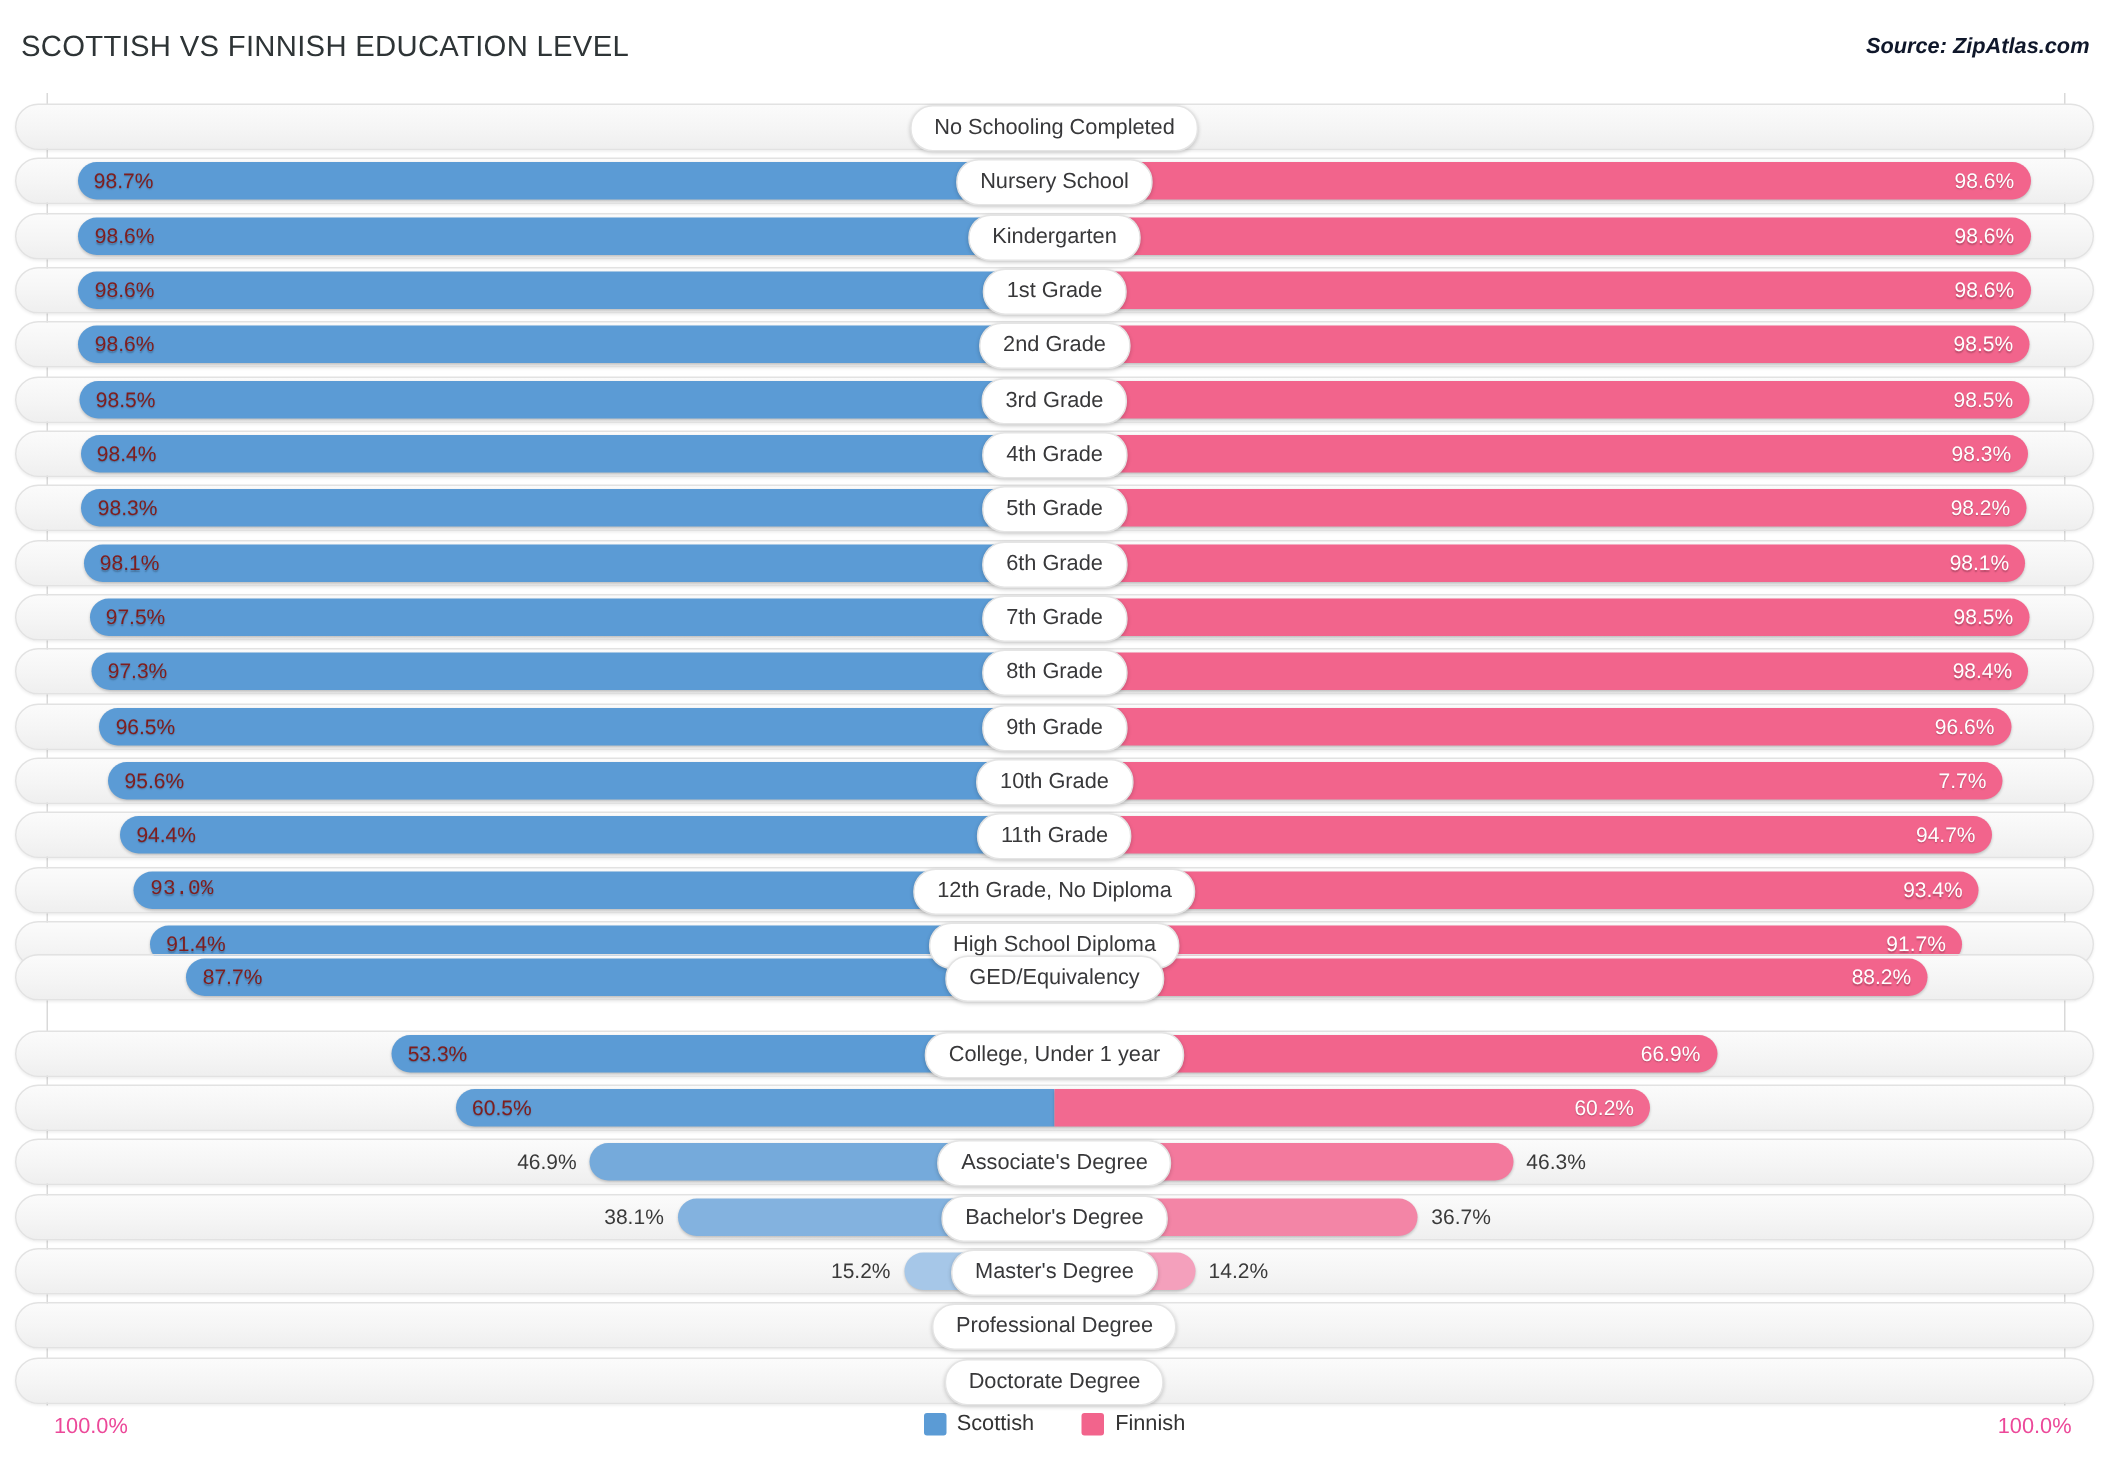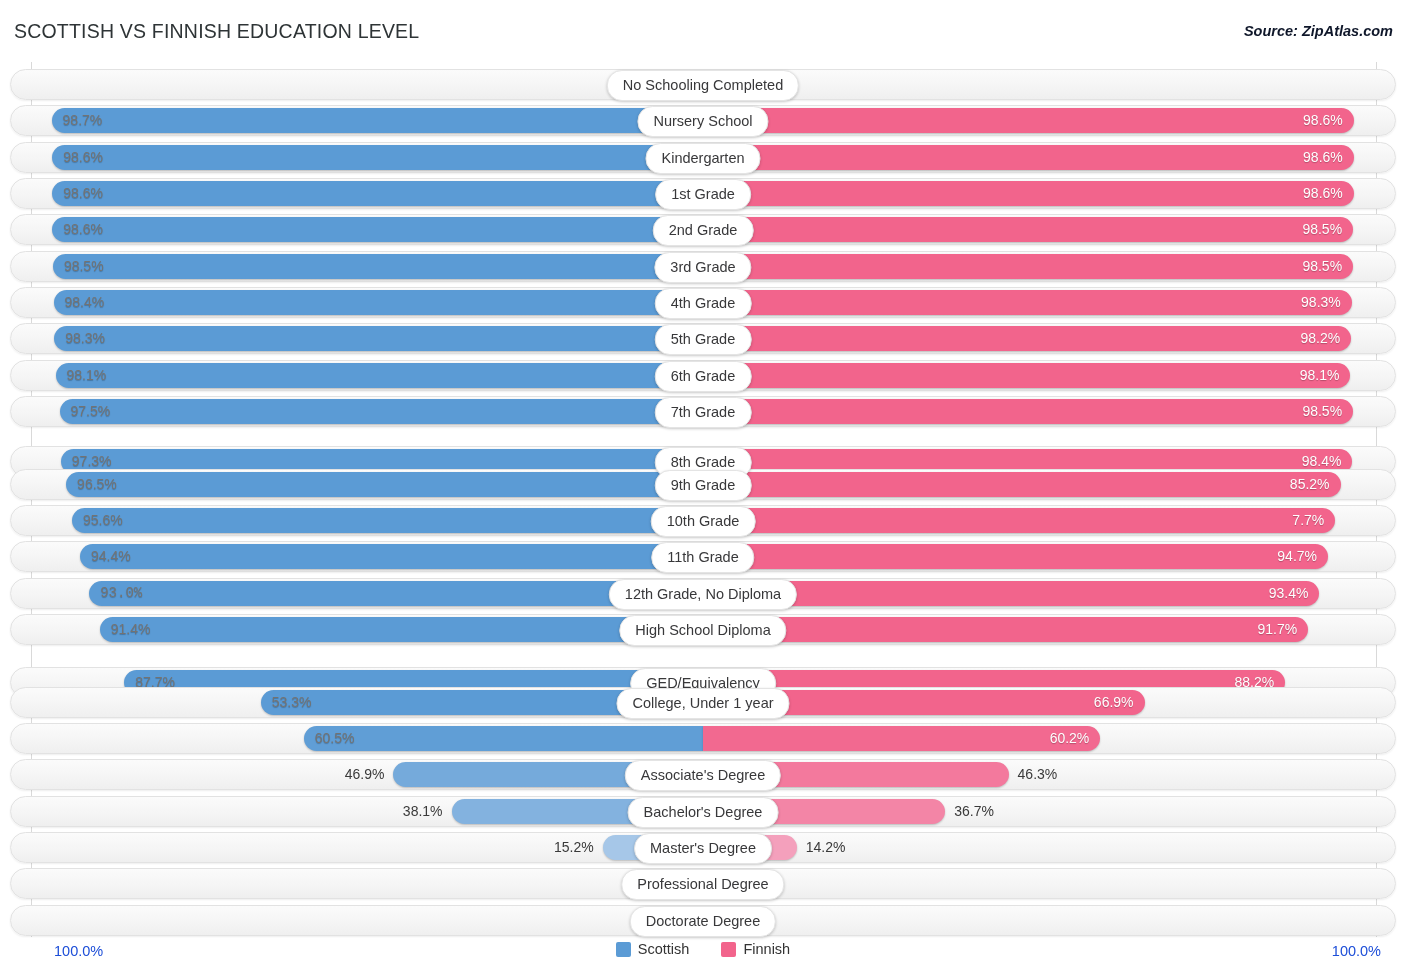--- a/index.html
+++ b/index.html
@@ -98,21 +98,21 @@
   }
 
   .val {
     position: absolute;
     top: 0;
     height: 31px;
     line-height: 31px;
     font-size: 14px;
     white-space: nowrap;
   }
-  .val.inside-left  { color: #737373; text-shadow: 0 1px 1px rgba(0,0,0,0.25); }
+  .val.inside-left  { color: #7f1d1d; text-shadow: 0 1px 1px rgba(0,0,0,0.25); }
   .val.inside-right { color: #ffffff; text-shadow: 0 1px 1px rgba(0,0,0,0.25); }
   .val.outside      { color: #3a3a3a; }
 
   
   .pill {
     position: absolute;
     top: 1px;
     left: 50%;
     transform: translateX(-50%);
     height: 29px;
@@ -133,22 +133,21 @@
     position: absolute;
     left: 0;
     top: 937px;
     width: 1406px;
     height: 38px;
   }
   .axis-end {
     position: absolute;
     top: 6px;
     font-size: 14.5px;
-    color: #1d4ed8;
-    margin-left: 18px;
+    color: #ec4899;
   }
   #axis-left  { left: 36px; }
   #axis-right { right: 25px; }
 
   #legend {
     position: absolute;
     left: 0;
     top: 4px;
     width: 1406px;
     text-align: center;
@@ -261,34 +260,34 @@
         <div class="pill">6th Grade</div>
       </div>
       <div class="row" style="top: 333.97px;">
         <div class="track"></div>
         <div class="bar left" style="width: 643.5px; background: rgb(91, 155, 213);"></div>
         <div class="bar right" style="width: 650.1px; background: rgb(242, 100, 140);"></div>
         <div class="val inside-left" style="left: 60.5px;">97.5%</div>
         <div class="val inside-right" style="left: auto; right: 53.9px;">98.5%</div>
         <div class="pill">7th Grade</div>
       </div>
-      <div class="row" style="top: 370.3px; margin-top: 14px;">
+      <div class="row" style="top: 370.3px;">
         <div class="track"></div>
         <div class="bar left" style="width: 642.18px; background: rgb(91, 155, 213);"></div>
         <div class="bar right" style="width: 649.44px; background: rgb(242, 100, 140);"></div>
         <div class="val inside-left" style="left: 61.82px;">97.3%</div>
         <div class="val inside-right" style="left: auto; right: 54.56px;">98.4%</div>
         <div class="pill">8th Grade</div>
       </div>
       <div class="row" style="top: 406.63px;">
         <div class="track"></div>
         <div class="bar left" style="width: 636.9px; background: rgb(91, 155, 213);"></div>
         <div class="bar right" style="width: 637.56px; background: rgb(242, 100, 140);"></div>
         <div class="val inside-left" style="left: 67.1px;">96.5%</div>
-        <div class="val inside-right" style="left: auto; right: 66.44px;">85.2%</div>
+        <div class="val inside-right" style="left: auto; right: 66.44px;">96.6%</div>
         <div class="pill">9th Grade</div>
       </div>
       <div class="row" style="top: 442.96px;">
         <div class="track"></div>
         <div class="bar left" style="width: 630.96px; background: rgb(91, 155, 213);"></div>
         <div class="bar right" style="width: 632.28px; background: rgb(242, 100, 140);"></div>
         <div class="val inside-left" style="left: 73.04px;">95.6%</div>
         <div class="val inside-right" style="left: auto; right: 71.72px;">7.7%</div>
         <div class="pill">10th Grade</div>
       </div>
@@ -309,21 +308,21 @@
         <div class="pill">12th Grade, No Diploma</div>
       </div>
       <div class="row" style="top: 551.95px;">
         <div class="track"></div>
         <div class="bar left" style="width: 603.24px; background: rgb(91, 155, 213);"></div>
         <div class="bar right" style="width: 605.22px; background: rgb(242, 100, 140);"></div>
         <div class="val inside-left" style="left: 100.76px;">91.4%</div>
         <div class="val inside-right" style="left: auto; right: 98.78px;">91.7%</div>
         <div class="pill">High School Diploma</div>
       </div>
-      <div class="row" style="top: 605px;">
+      <div class="row" style="top: 574px;">
         <div class="track"></div>
         <div class="bar left" style="width: 578.82px; background: rgb(91, 155, 213);"></div>
         <div class="bar right" style="width: 582.12px; background: rgb(242, 100, 140);"></div>
         <div class="val inside-left" style="left: 125.18px;">87.7%</div>
         <div class="val inside-right" style="left: auto; right: 121.88px;">88.2%</div>
         <div class="pill">GED/Equivalency</div>
       </div>
       <div class="row" style="top: 624.61px;">
         <div class="track"></div>
         <div class="bar left" style="width: 442.2px; background: rgb(91, 155, 213);"></div>

